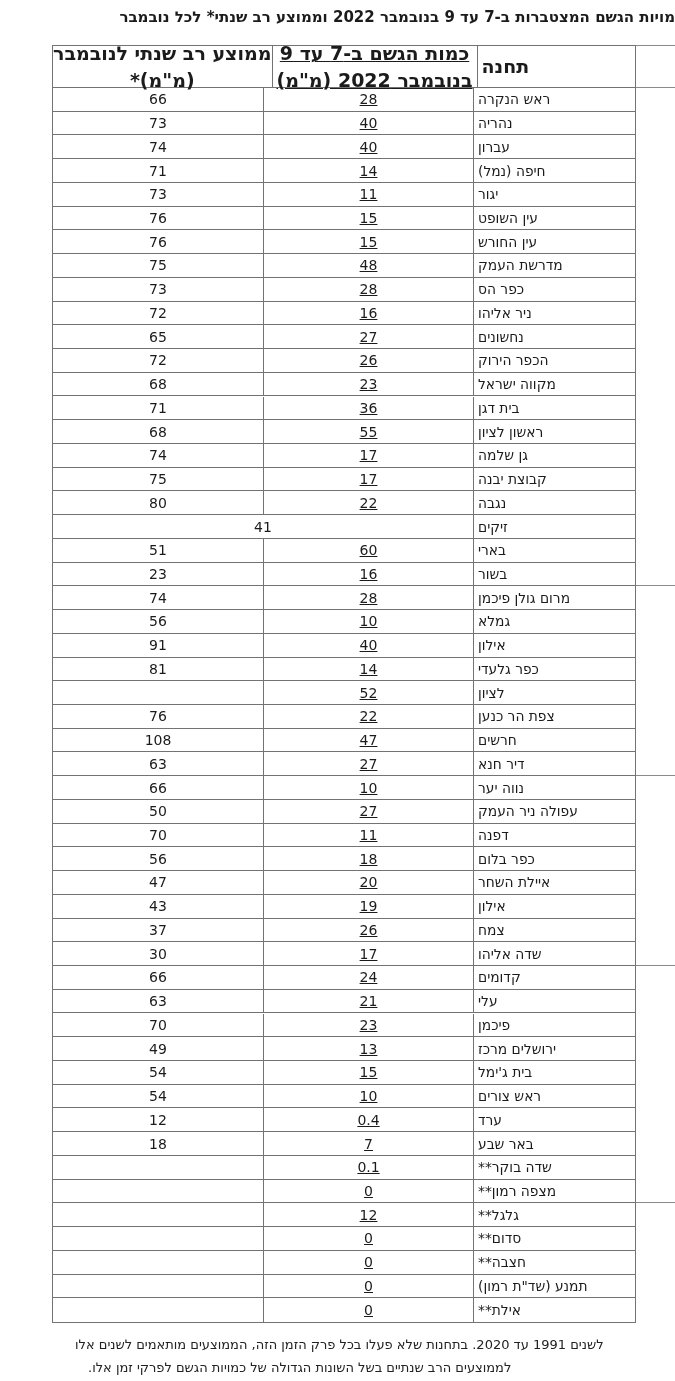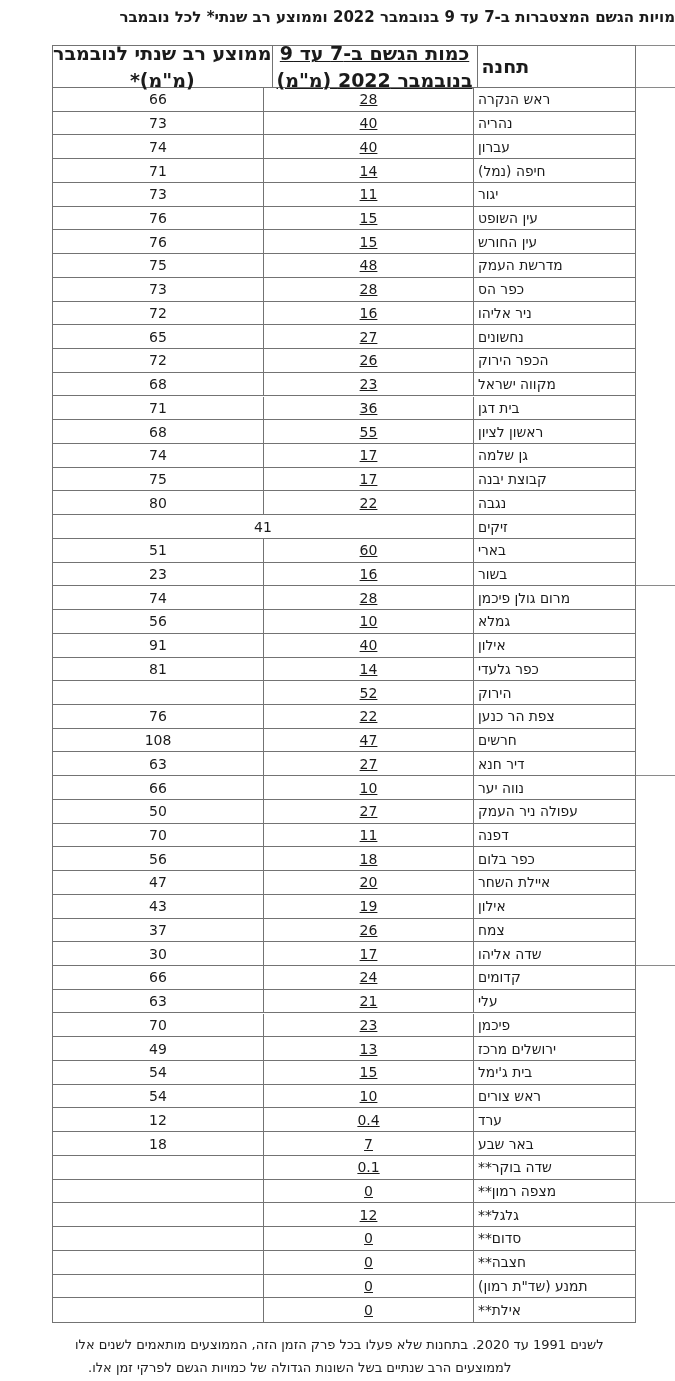--- a/index.html
+++ b/index.html
@@ -166,21 +166,21 @@
           <div class="cell c-station">אילון</div>
           <div class="cell c-rain">40</div>
           <div class="cell c-avg">91</div>
         </div>
         <div class="row" style="top: 569.538px; height: 23.7308px;">
           <div class="cell c-station">כפר גלעדי</div>
           <div class="cell c-rain">14</div>
           <div class="cell c-avg">81</div>
         </div>
         <div class="row" style="top: 593.269px; height: 23.7308px;">
-          <div class="cell c-station">הירוק</div>
+          <div class="cell c-station">לציון</div>
           <div class="cell c-rain">52</div>
         </div>
         <div class="row" style="top: 617px; height: 23.7308px;">
           <div class="cell c-station">צפת הר כנען</div>
           <div class="cell c-rain">22</div>
           <div class="cell c-avg">76</div>
         </div>
         <div class="row" style="top: 640.731px; height: 23.7308px;">
           <div class="cell c-station">חרשים</div>
           <div class="cell c-rain">47</div>

